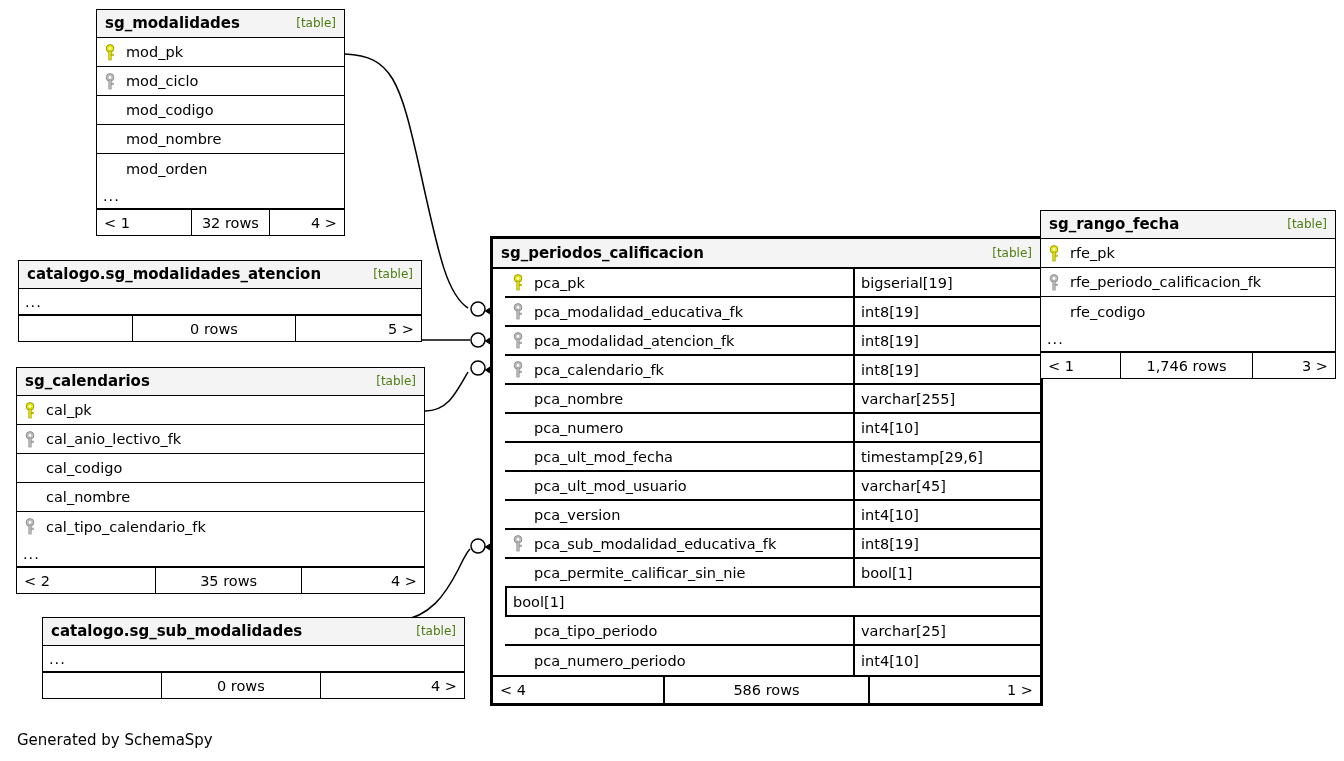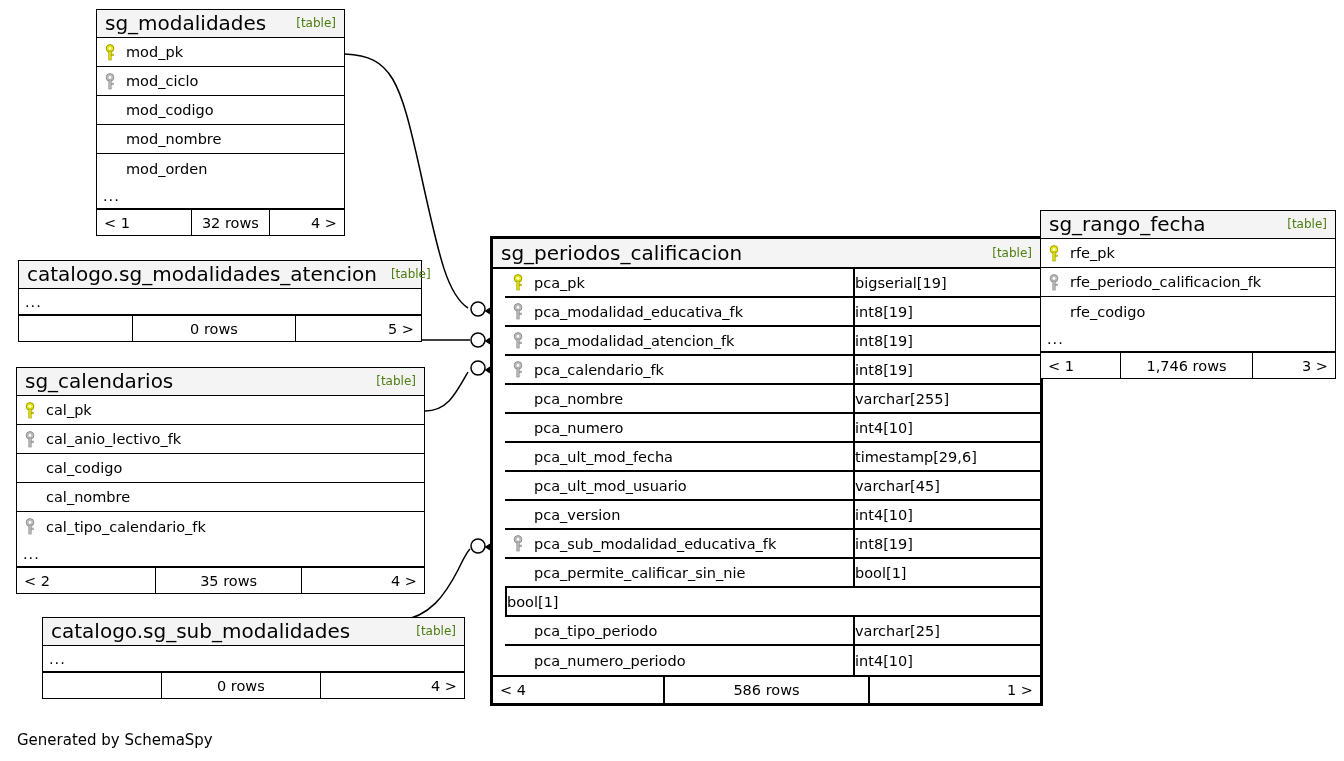--- a/index.html
+++ b/index.html
@@ -46,22 +46,22 @@
     border-bottom: 1px solid #000000;
     padding: 3px 8px 4px 8px;
     box-sizing: border-box;
     height: 28px;
   }
   .focus .tbl-header {
     border-bottom: 2px solid #000000;
     height: 30px;
   }
   .tbl-name {
-    font-weight: normal;
-    font-size: 20px;
+    font-weight: bold;
+    font-size: 15px;
     white-space: nowrap;
   }
   .tbl-tag {
     font-size: 12px;
     color: #4d7c0f;
     white-space: nowrap;
     padding-left: 14px;
   }
 
   .tbl-rows { display: block; }
@@ -82,20 +82,21 @@
     flex: 1 1 auto;
     padding-left: 7px;
     box-sizing: border-box;
     min-width: 0;
   }
   .col-type {
     display: flex;
     align-items: center;
     flex: 0 0 auto;
     border-left: 1px solid #000000;
+    padding-left: 6px;
     box-sizing: border-box;
     white-space: nowrap;
   }
   .focus .col-type { border-left: 2px solid #000000; }
 
   .col-name { white-space: nowrap; }
 
   
   .keyslot {
     width: 22px;

